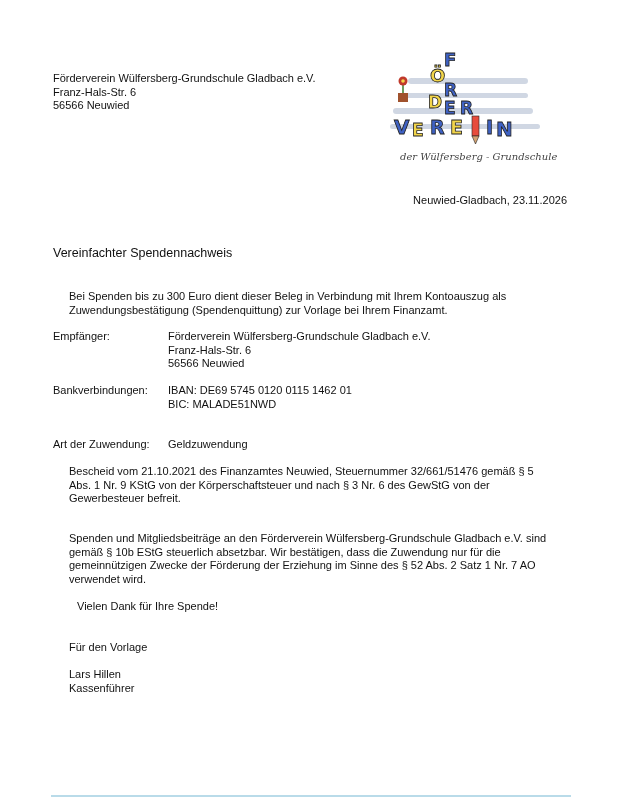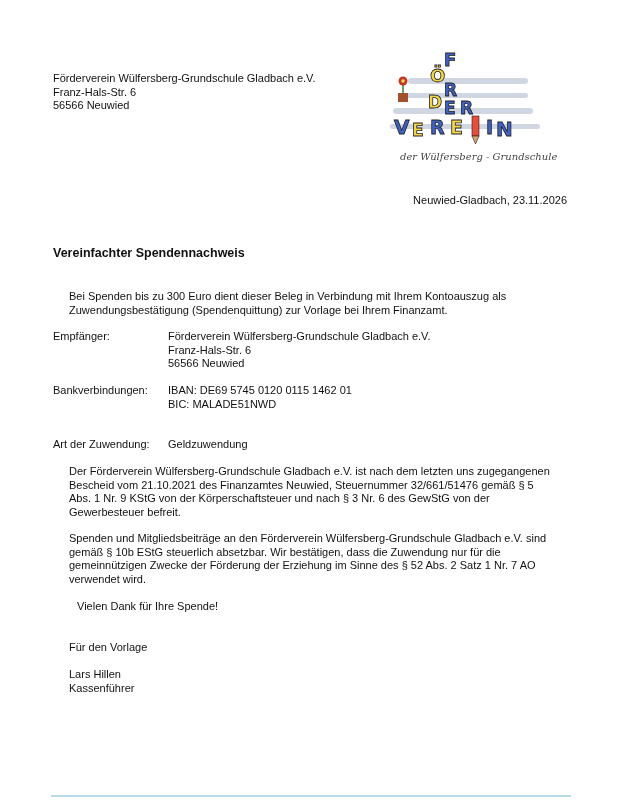--- a/index.html
+++ b/index.html
@@ -6,21 +6,21 @@
     body {
       width: 624px; height: 801px; position: relative; overflow: hidden;
       font-family: "Liberation Sans", sans-serif; color: #111111;
       font-size: 11px; line-height: 13.5px;
     }
     .abs { position: absolute; }
     .sender { left: 53px; top: 72px; }
     .sender div { white-space: nowrap; }
     .logo { left: 388px; top: 48px; width: 180px; height: 122px; }
     .date { right: 57px; top: 194px; white-space: nowrap; }
-    .title { left: 53px; top: 247px; font-weight: bold; font-size: 12.5px; white-space: nowrap; }
+    .title { left: 53px; top: 247px; font-weight: normal; font-size: 12.5px; white-space: nowrap; }
     .para { left: 53px; width: 520px; }
     .row { position: absolute; left: 53px; }
     .row .lbl { position: absolute; left: 0; top: 0; white-space: nowrap; }
     .row .val { position: absolute; left: 115px; top: 0; white-space: nowrap; }
     .footer-line { left: 51px; top: 795px; width: 520px; height: 2px; background: #b9dbe9; }
     .nowrap div { white-space: nowrap; padding-left: 16px; }
   </style>
 </head>
 <body>
 
@@ -97,21 +97,20 @@
     <div>BIC: MALADE51NWD</div>
   </div>
 </div>
 
 <div class="row" style="top:438px;">
   <div class="lbl">Art der Zuwendung:</div>
   <div class="val">Geldzuwendung</div>
 </div>
 
 <div class="abs para nowrap" style="top:465px;">
-  <div>Der Förderverein Wülfersberg-Grundschule Gladbach e.V. ist nach dem letzten uns zugegangenen</div>
   <div>Bescheid vom 21.10.2021 des Finanzamtes Neuwied, Steuernummer 32/661/51476 gemäß § 5</div>
   <div>Abs. 1 Nr. 9 KStG von der Körperschaftsteuer und nach § 3 Nr. 6 des GewStG von der</div>
   <div>Gewerbesteuer befreit.</div>
 </div>
 
 <div class="abs para nowrap" style="top:532px;">
   <div>Spenden und Mitgliedsbeiträge an den Förderverein Wülfersberg-Grundschule Gladbach e.V. sind</div>
   <div>gemäß § 10b EStG steuerlich absetzbar. Wir bestätigen, dass die Zuwendung nur für die</div>
   <div>gemeinnützigen Zwecke der Förderung der Erziehung im Sinne des § 52 Abs. 2 Satz 1 Nr. 7 AO</div>
   <div>verwendet wird.</div>

